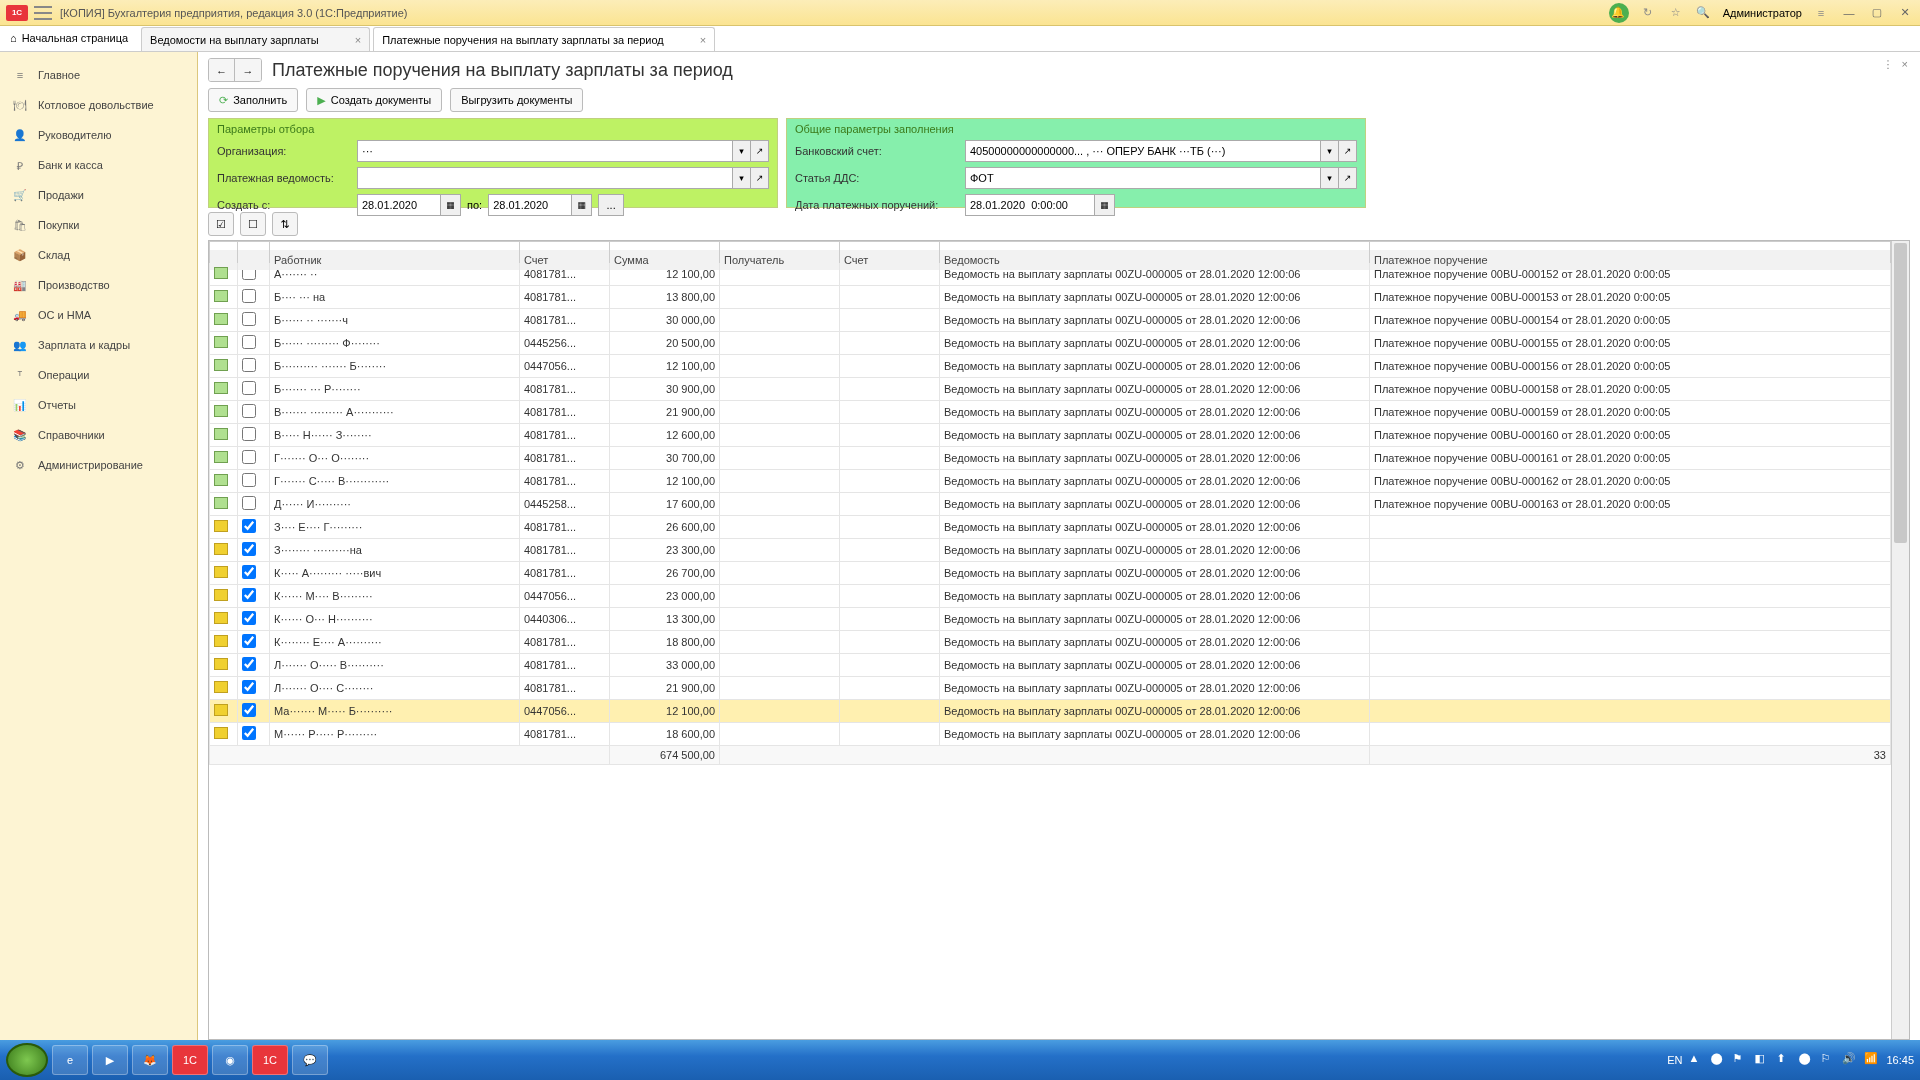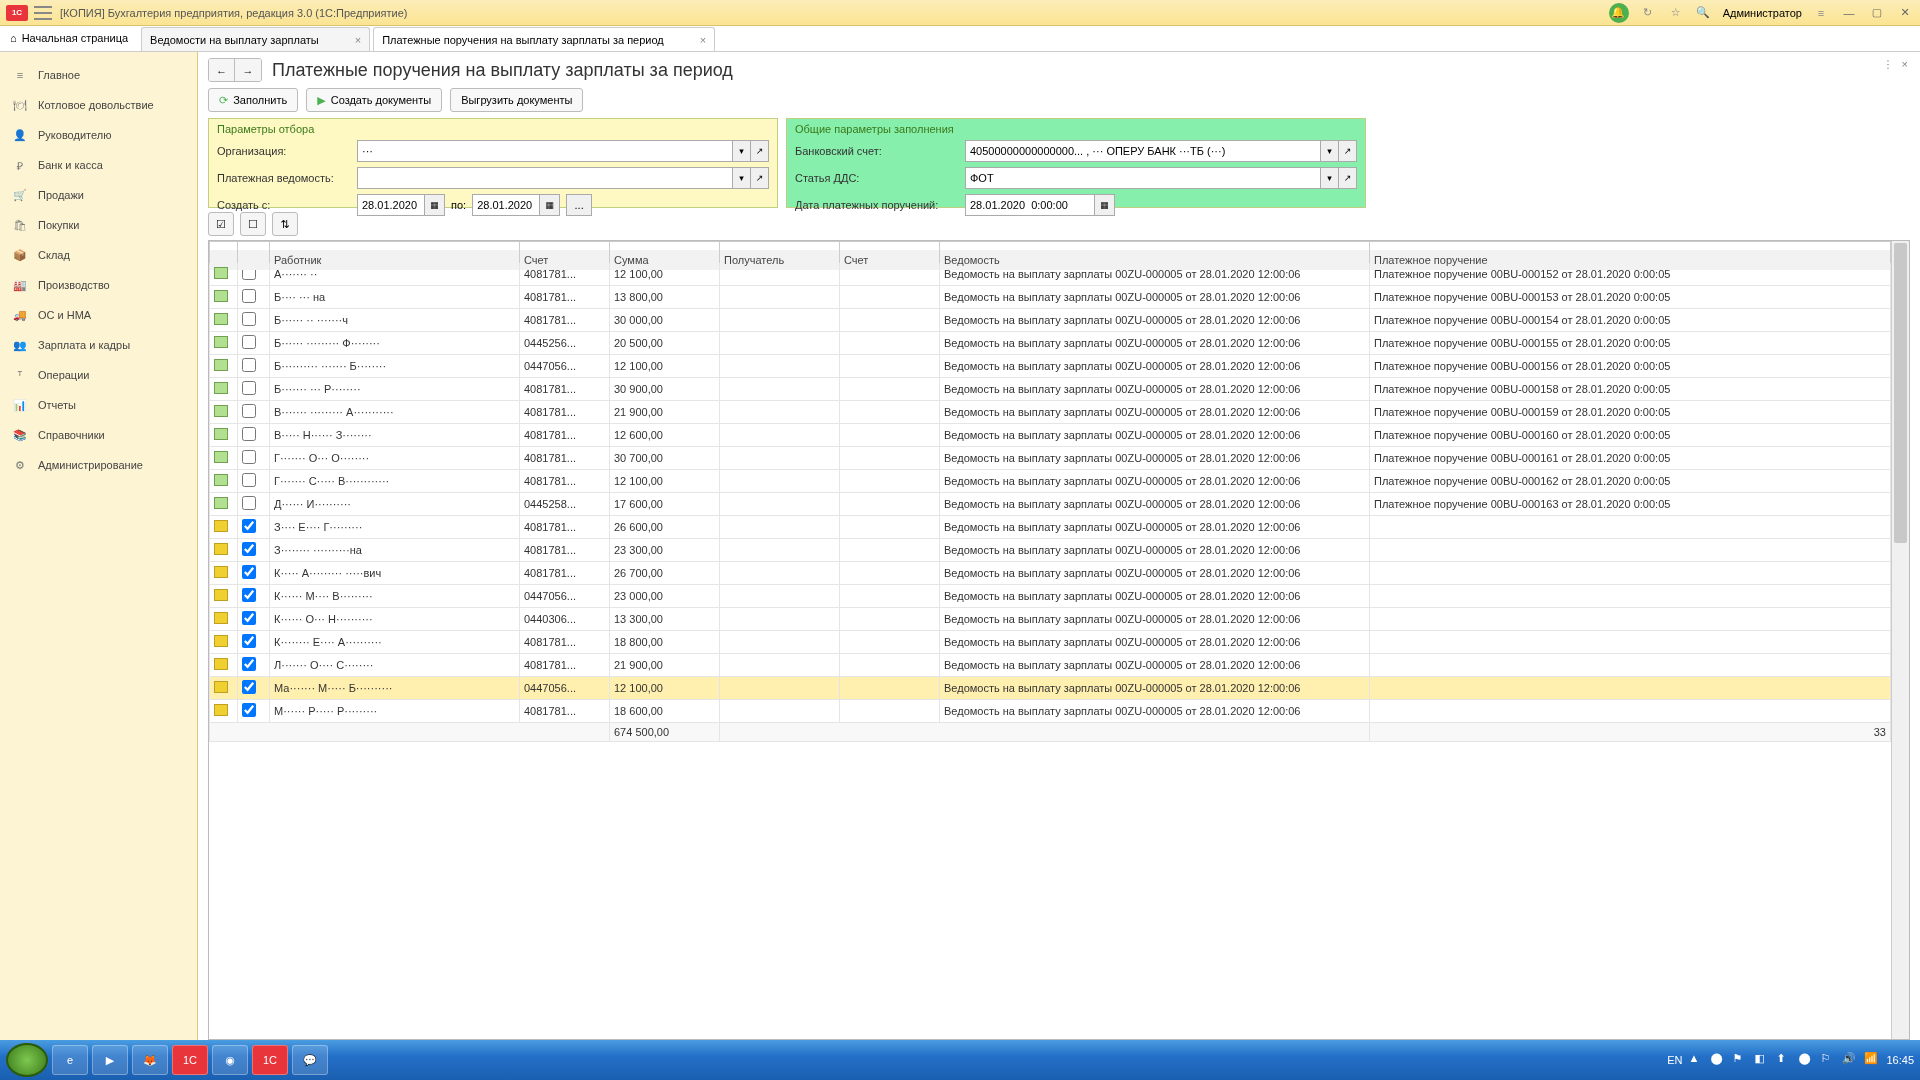--- a/index.html
+++ b/index.html
@@ -27,46 +27,46 @@
 .nav-arrows{display:flex;border:1px solid #bbb;border-radius:3px;overflow:hidden;}
 .nav-arrows button{width:26px;height:22px;border:none;background:#f5f5f5;cursor:pointer;}
 .nav-arrows button:first-child{border-right:1px solid #bbb;}
 .page-title{font-size:18px;color:#333;}
 .page-head-right{position:absolute;right:12px;top:6px;display:flex;gap:8px;}
 .toolbar{display:flex;gap:8px;margin-bottom:6px;}
 .tbtn{display:flex;align-items:center;gap:5px;border:1px solid #bbb;background:#f8f8f8;padding:3px 10px;border-radius:3px;cursor:pointer;height:24px;}
 .tbtn .ico{color:#4caf50;}
 .params{display:flex;gap:8px;margin-bottom:4px;height:90px;}
 .pbox{border:1px solid #c0d080;padding:4px 8px;}
-.pbox.yellow{background:#fef9c3;width:570px;}
+.pbox.yellow{background:#bef264;width:570px;}
 .pbox.green{background:#86efac;width:580px;}
 .pbox-title{color:#3b7a1a;margin-bottom:5px;}
 .prow{display:flex;align-items:center;margin-bottom:5px;height:22px;}
 .plabel{width:140px;color:#333;}
 .pinput{flex:1;display:flex;}
 .pinput input{flex:1;border:1px solid #aaa;height:22px;padding:0 4px;background:#fff;}
 .pinput .dd,.pinput .ext{width:18px;height:22px;border:1px solid #aaa;border-left:none;background:#f0f0f0;display:flex;align-items:center;justify-content:center;cursor:pointer;font-size:9px;}
-.date-in{width:68px;border:1px solid #aaa;height:22px;padding:0 4px;}
+.date-in{width:84px;border:1px solid #aaa;height:22px;padding:0 4px;}
 .date-btn{width:20px;height:22px;border:1px solid #aaa;border-left:none;background:#f0f0f0;cursor:pointer;font-size:9px;}
 .ell-btn{width:26px;height:22px;border:1px solid #aaa;background:#f0f0f0;cursor:pointer;margin-left:6px;}
 .subtabs{display:flex;border-bottom:1px solid #bbb;margin-bottom:4px;}
 .subtab{padding:5px 12px;border:1px solid #bbb;border-bottom:none;background:#f0f0f0;margin-right:2px;cursor:pointer;border-radius:3px 3px 0 0;}
 .subtab.active{background:#fff;position:relative;top:1px;}
 .gridtools{display:flex;gap:6px;margin-bottom:4px;}
 .gtbtn{width:26px;height:24px;border:1px solid #bbb;background:#f5f5f5;border-radius:3px;cursor:pointer;display:flex;align-items:center;justify-content:center;}
 .grid-wrap{flex:1;display:flex;border:1px solid #bbb;overflow:hidden;}
 .grid{flex:1;overflow:auto;}
 table{border-collapse:collapse;width:100%;}
 th{background:#f2f2f2;border:1px solid #ccc;padding:4px;text-align:left;font-weight:normal;color:#444;position:sticky;top:8px;}
 td{border:1px solid #e5e5e5;padding:3px 4px;color:#333;white-space:nowrap;}
 tr.sel td{background:#fff0b0;}
 .chk{width:14px;height:14px;}
 .ricon{width:14px;height:12px;display:inline-block;background:#f0d030;border:1px solid #c0a020;}
 .ricon.green{background:#b0e090;border-color:#70a050;position:relative;}
-.sum-col{}
+.sum-col{text-align:right;}
 .scrollbar{width:18px;background:#f0f0f0;border-left:1px solid #ccc;position:relative;}
 .scrollthumb{position:absolute;left:2px;right:2px;top:2px;height:300px;background:#c8c8c8;border-radius:2px;}
 .footer-row td{background:#f8f8f8;font-weight:normal;}
 .taskbar{position:fixed;bottom:0;left:0;right:0;height:40px;background:linear-gradient(#4a9de0,#2470c8 40%,#1a5fb0);display:flex;align-items:center;padding:0 6px;}
 .start-btn{width:42px;height:34px;background:radial-gradient(circle,#7ec850,#3a7a1a);border-radius:50%;border:2px solid #2a5a0a;}
 .task-it{width:36px;height:30px;background:rgba(255,255,255,0.15);border:1px solid rgba(255,255,255,0.3);border-radius:3px;margin-left:4px;display:flex;align-items:center;justify-content:center;color:#fff;}
 .tray{margin-left:auto;display:flex;align-items:center;gap:6px;color:#fff;}
 .tray-ico{width:16px;height:16px;}
 </style>
 </head>
@@ -450,20 +450,31 @@
                 <td></td>
                 <td>Ведомость на выплату зарплаты 00ZU-000005 от 28.01.2020 12:00:06</td>
                 <td></td>
               </tr>
               <tr>
                 <td><span class="ricon "></span></td>
                 <td><input type="checkbox" class="chk" checked="" style=""></td>
                 <td>К········ Е···· А··········</td>
                 <td>4081781...</td>
                 <td class="sum-col">18 800,00</td>
+                <td></td>
+                <td></td>
+                <td>Ведомость на выплату зарплаты 00ZU-000005 от 28.01.2020 12:00:06</td>
+                <td></td>
+              </tr>
+              <tr>
+                <td><span class="ricon "></span></td>
+                <td><input type="checkbox" class="chk" checked="" style=""></td>
+                <td>Л······· О····· В··········</td>
+                <td>4081781...</td>
+                <td class="sum-col">33 000,00</td>
                 <td></td>
                 <td></td>
                 <td>Ведомость на выплату зарплаты 00ZU-000005 от 28.01.2020 12:00:06</td>
                 <td></td>
               </tr>
               <tr>
                 <td><span class="ricon "></span></td>
                 <td><input type="checkbox" class="chk" checked="" style=""></td>
                 <td>Л······· О···· С········</td>
                 <td>4081781...</td>

